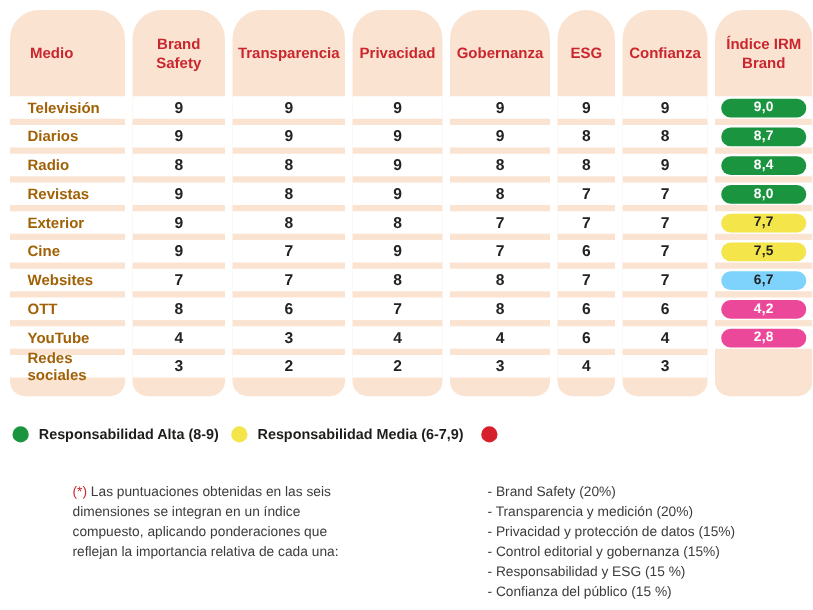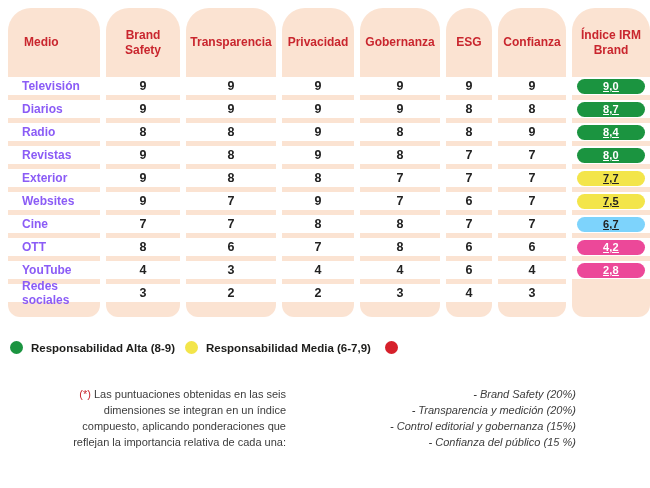--- a/index.html
+++ b/index.html
@@ -28,25 +28,25 @@
     padding:0 2px;box-sizing:border-box;
   }
   .col-medio .hdr{justify-content:flex-start;text-align:left;padding-left:16px;}
   .cell{
     height:18px;
     background:#ffffff;
     display:flex;align-items:center;justify-content:center;
     font-weight:bold;font-size:12.5px;color:#222222;
   }
   .cell + .cell{margin-top:5px;}
-  .label-cell{justify-content:flex-start;padding-left:14px;color:#8b5cf6;font-size:12px;box-sizing:border-box;}
+  .label-cell{justify-content:flex-start;padding-left:14px;color:#a16207;font-size:12px;box-sizing:border-box;}
   .badge{
     width:68px;height:15px;border-radius:8px;
     display:flex;align-items:center;justify-content:center;
-    font-size:11px;font-weight:bold;letter-spacing:.2px;text-decoration:underline;
+    font-size:11px;font-weight:bold;letter-spacing:.2px;
   }
   .badge.green{background:#1b9440;color:#ffffff;}
   .badge.yellow{background:#f3e54a;color:#222222;text-align:right;}
   .badge.orange{background:#7dd3fc;color:#222222;}
   .badge.red{background:#ec4899;color:#ffffff;}
 
   
   #legend{position:relative;height:16px;margin-top:24px;}
   .legend-item{position:absolute;top:0;display:flex;align-items:center;gap:8px;}
   .legend-item.l0{left:10px;}
@@ -56,42 +56,42 @@
   .dot.green{background:#1b9440;}
   .dot.yellow{background:#f3e54a;}
   .dot.red{background:#d6202b;}
   .legend-label{font-size:11.5px;font-weight:bold;color:#1d1d1b;white-space:nowrap;}
 
   
   #footnote{
     display:flex;
     margin-top:30px;
     padding-left:58px;
-    font-size:11px;color:#3c3c3c;line-height:1.45;text-align:right;
+    font-size:11px;color:#3c3c3c;line-height:1.45;
   }
   .foot-left{width:228px;}
   .foot-marker{color:#c9262e;}
-  .weights{margin-left:104px;font-style:italic;}
+  .weights{margin-left:104px;}
   .weight-item{white-space:nowrap;}
 </style>
 </head>
 <body>
 
 <div id="stage">
 
   <div id="irm-table">
       <div class="col col-medio">
         <div class="hdr">Medio</div>
         <div class="cell label-cell">Televisión</div>
         <div class="cell label-cell">Diarios</div>
         <div class="cell label-cell">Radio</div>
         <div class="cell label-cell">Revistas</div>
         <div class="cell label-cell">Exterior</div>
+        <div class="cell label-cell">Cine</div>
         <div class="cell label-cell">Websites</div>
-        <div class="cell label-cell">Cine</div>
         <div class="cell label-cell">OTT</div>
         <div class="cell label-cell">YouTube</div>
         <div class="cell label-cell">Redes sociales</div>
       </div>
       <div class="col col-brand-safety">
         <div class="hdr">Brand Safety</div>
         <div class="cell">9</div>
         <div class="cell">9</div>
         <div class="cell">8</div>
         <div class="cell">9</div>
@@ -211,18 +211,20 @@
       <div class="legend-item l2">
         <span class="dot red"></span>
       </div>
     </div>
 
   <div id="footnote">
     <div class="foot-left"><span class="foot-marker">(*)</span><span> Las puntuaciones obtenidas en las seis dimensiones se integran en un índice compuesto, aplicando ponderaciones que reflejan la importancia relativa de cada una:</span></div>
     <div class="weights">
         <div class="weight-item">- Brand Safety (20%)</div>
         <div class="weight-item">- Transparencia y medición (20%)</div>
+        <div class="weight-item">- Privacidad y protección de datos (15%)</div>
         <div class="weight-item">- Control editorial y gobernanza (15%)</div>
+        <div class="weight-item">- Responsabilidad y ESG (15 %)</div>
         <div class="weight-item">- Confianza del público (15 %)</div>
       </div>
   </div>
 
 </div>
 
 </body></html>

